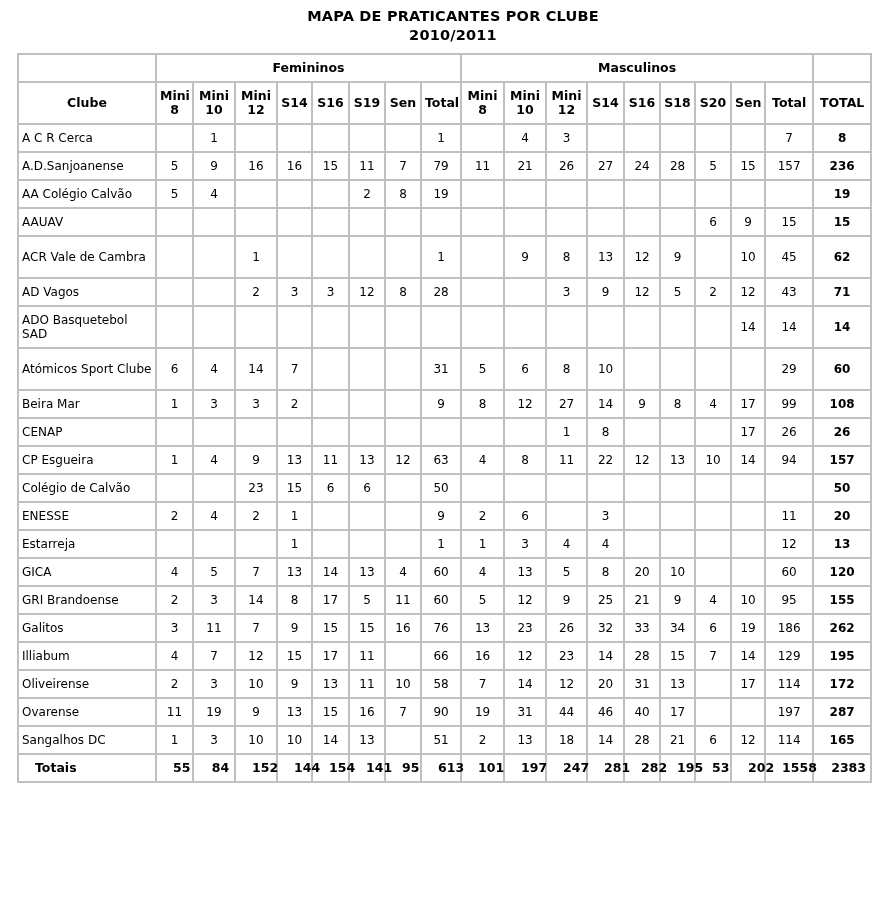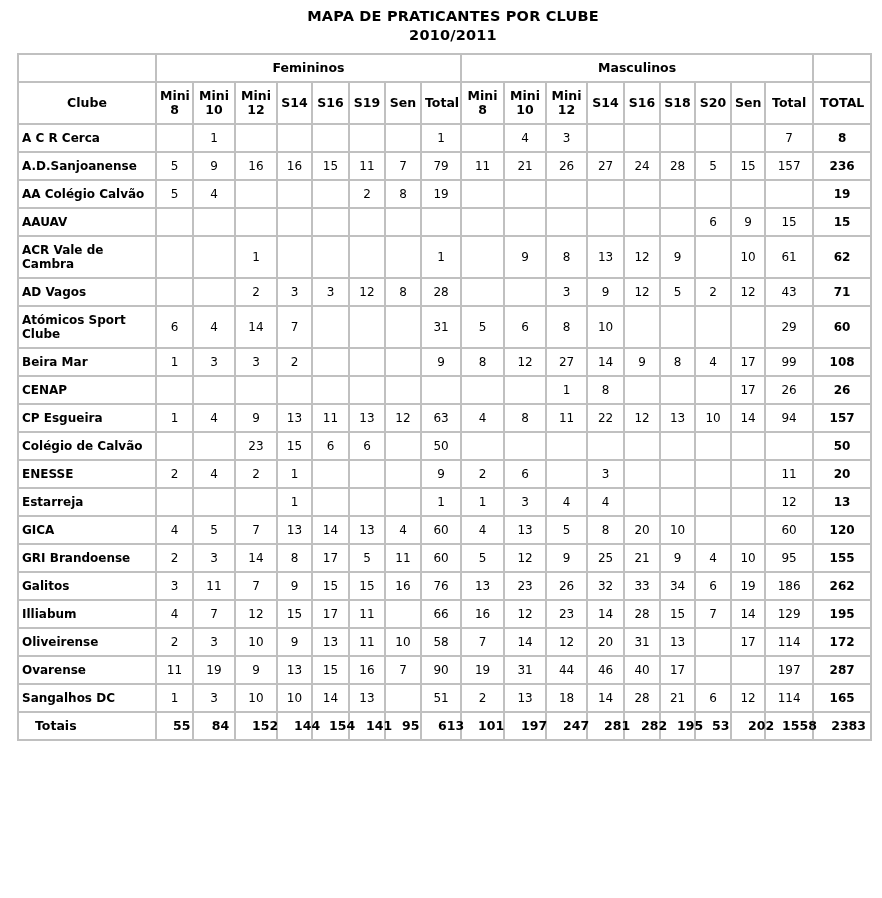--- a/index.html
+++ b/index.html
@@ -5,21 +5,21 @@
   html, body { margin: 0; padding: 0; background: #ffffff; }
   body { width: 882px; height: 898px; position: relative; overflow: hidden; font-family: "DejaVu Sans", sans-serif; color: #000; }
   .title-block { position: absolute; left: 0; top: 7px; width: 882px; text-align: center; padding-left: 12px; }
   .title-line { font-family: "DejaVu Sans", sans-serif; font-weight: bold; font-size: 14.5px; line-height: 19px; letter-spacing: 0.2px; }
   table.grid { position: absolute; left: 17px; top: 53px; border-collapse: collapse; table-layout: fixed; width: 854px; }
   table.grid td, table.grid th { border: 2px solid #c0c0c0; padding: 0 3px; font-size: 12px; line-height: 14px; vertical-align: middle; }
   table.grid th { font-weight: bold; text-align: center; font-size: 12.5px; }
   .grp th { height: 26px; text-align: center; vertical-align: top; padding-top: 4px; }
   .hdr th { height: 40px; border-radius: 10px; }
   td.num { text-align: center; }
-  td.club { font-weight: bold; font-size: 12.5px; text-align: left; }
+  td.club { font-weight: normal; font-size: 12.5px; text-align: left; }
   td.bold { font-weight: bold; }
   tr.row td { height: 26px; }
   tr.row.tall td { height: 40px; }
   tr.totals td { font-weight: bold; height: 26px; font-size: 12.5px; padding-left: 16px; }
 </style>
 </head>
 <body>
 
 <div class="title-block">
   <div class="title-line">MAPA DE PRATICANTES POR CLUBE</div>
@@ -173,21 +173,21 @@
         <td class="num"></td>
         <td class="num">1</td>
         <td class="num"></td>
         <td class="num">9</td>
         <td class="num">8</td>
         <td class="num">13</td>
         <td class="num">12</td>
         <td class="num">9</td>
         <td class="num"></td>
         <td class="num">10</td>
-        <td class="num">61</td>
+        <td class="num">45</td>
         <td class="num bold">62</td>
       </tr>
       <tr class="row">
         <td class="club">AD Vagos</td>
         <td class="num"></td>
         <td class="num"></td>
         <td class="num">2</td>
         <td class="num">3</td>
         <td class="num">3</td>
         <td class="num">12</td>
@@ -196,20 +196,41 @@
         <td class="num"></td>
         <td class="num"></td>
         <td class="num">3</td>
         <td class="num">9</td>
         <td class="num">12</td>
         <td class="num">5</td>
         <td class="num">2</td>
         <td class="num">12</td>
         <td class="num">43</td>
         <td class="num bold">71</td>
+      </tr>
+      <tr class="row tall">
+        <td class="club">ADO Basquetebol SAD</td>
+        <td class="num"></td>
+        <td class="num"></td>
+        <td class="num"></td>
+        <td class="num"></td>
+        <td class="num"></td>
+        <td class="num"></td>
+        <td class="num"></td>
+        <td class="num"></td>
+        <td class="num"></td>
+        <td class="num"></td>
+        <td class="num"></td>
+        <td class="num"></td>
+        <td class="num"></td>
+        <td class="num"></td>
+        <td class="num"></td>
+        <td class="num">14</td>
+        <td class="num">14</td>
+        <td class="num bold">14</td>
       </tr>
       <tr class="row tall">
         <td class="club">Atómicos Sport Clube</td>
         <td class="num">6</td>
         <td class="num">4</td>
         <td class="num">14</td>
         <td class="num">7</td>
         <td class="num"></td>
         <td class="num"></td>
         <td class="num"></td>

